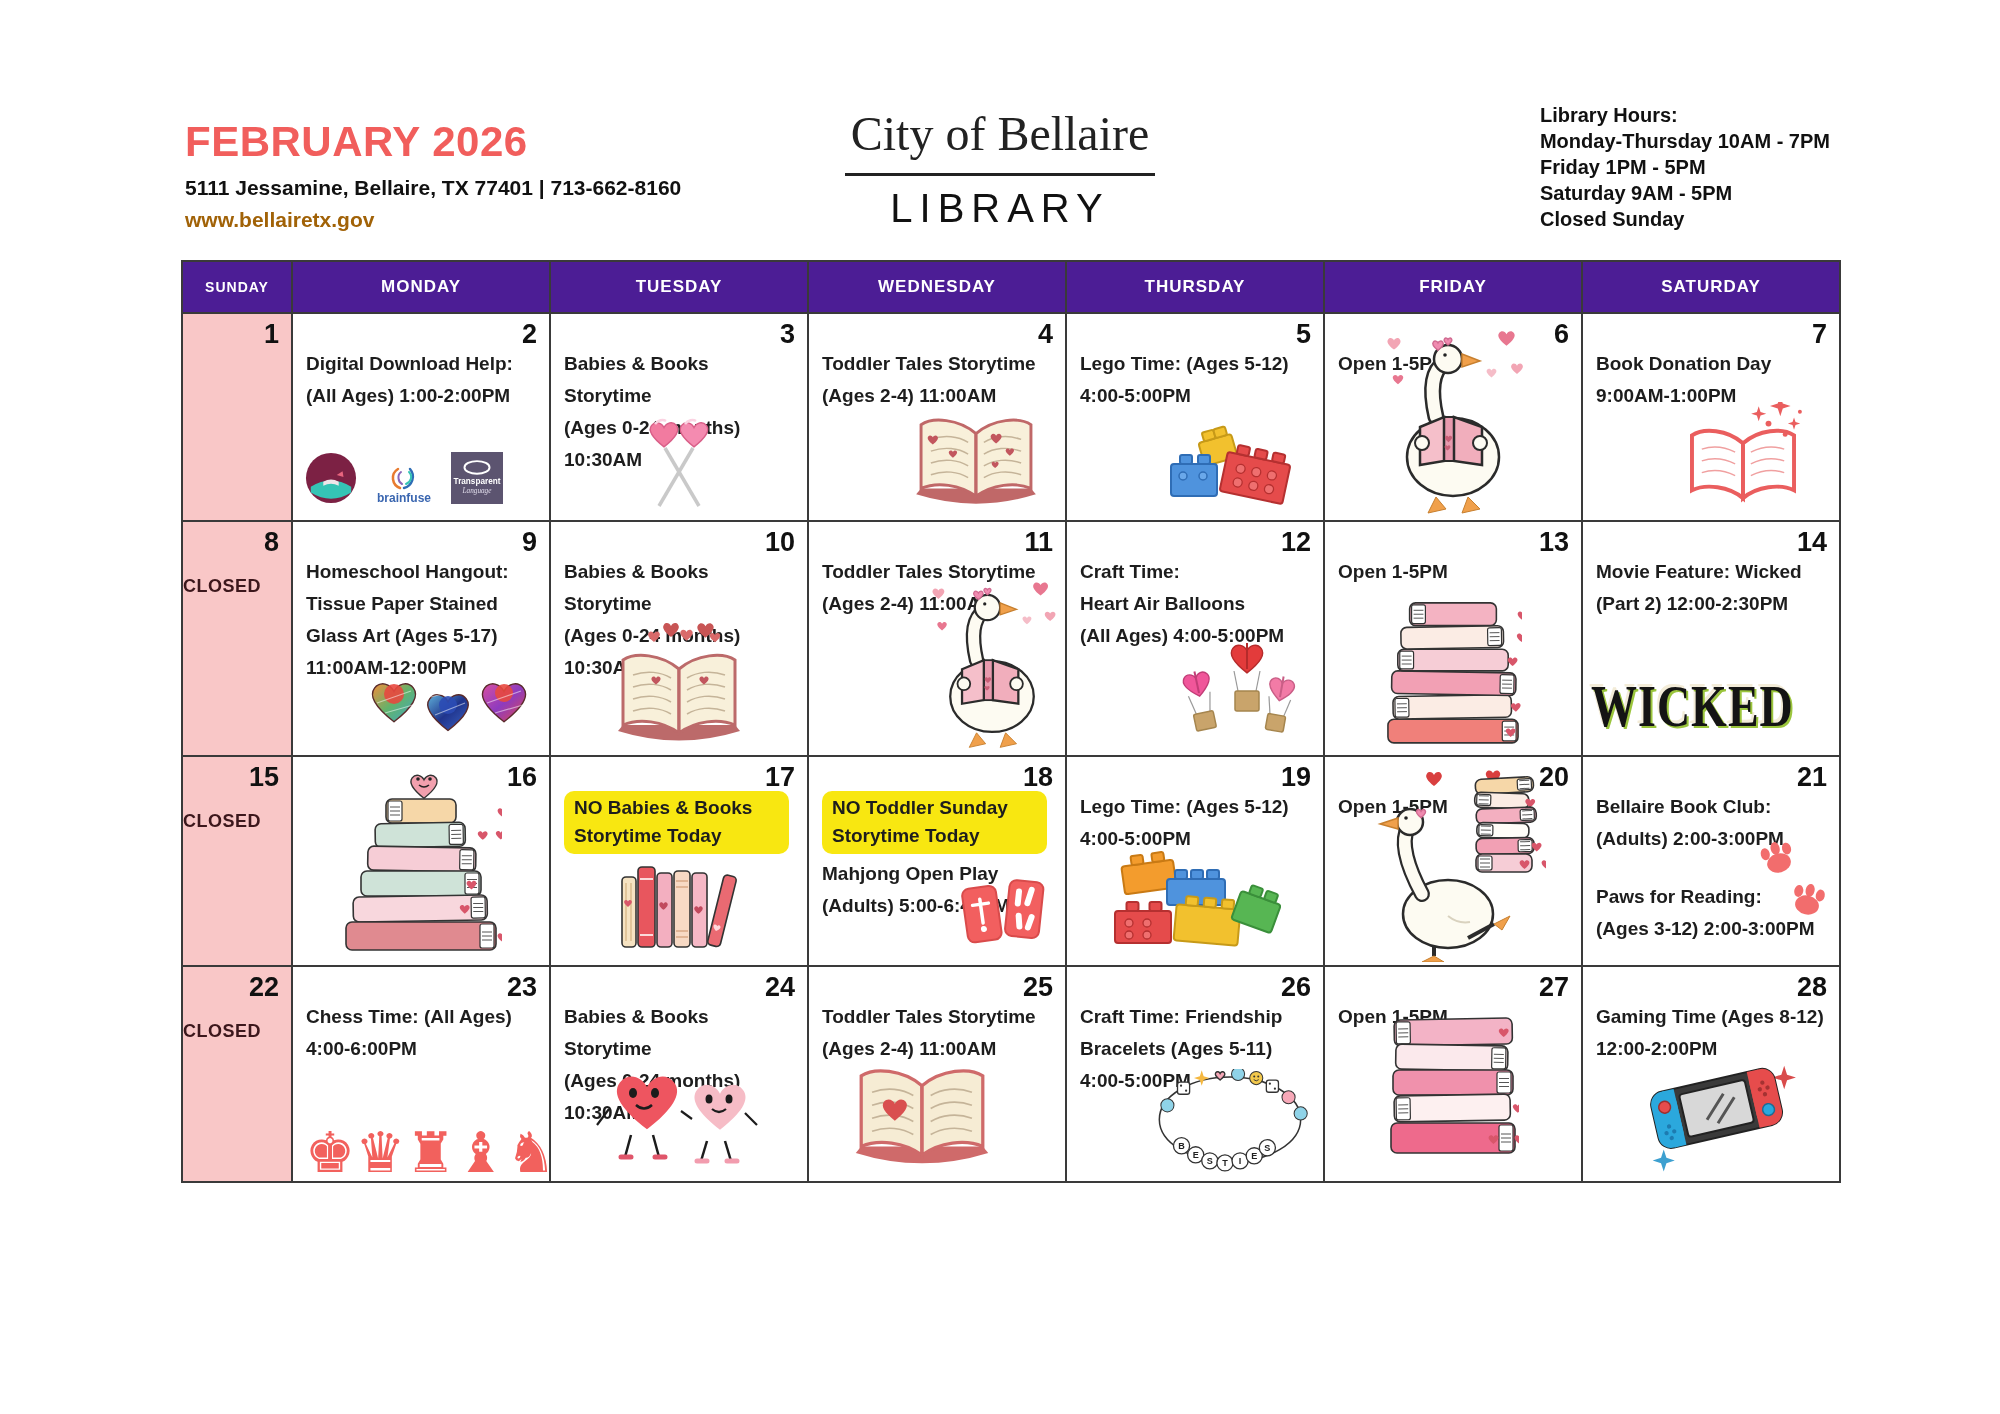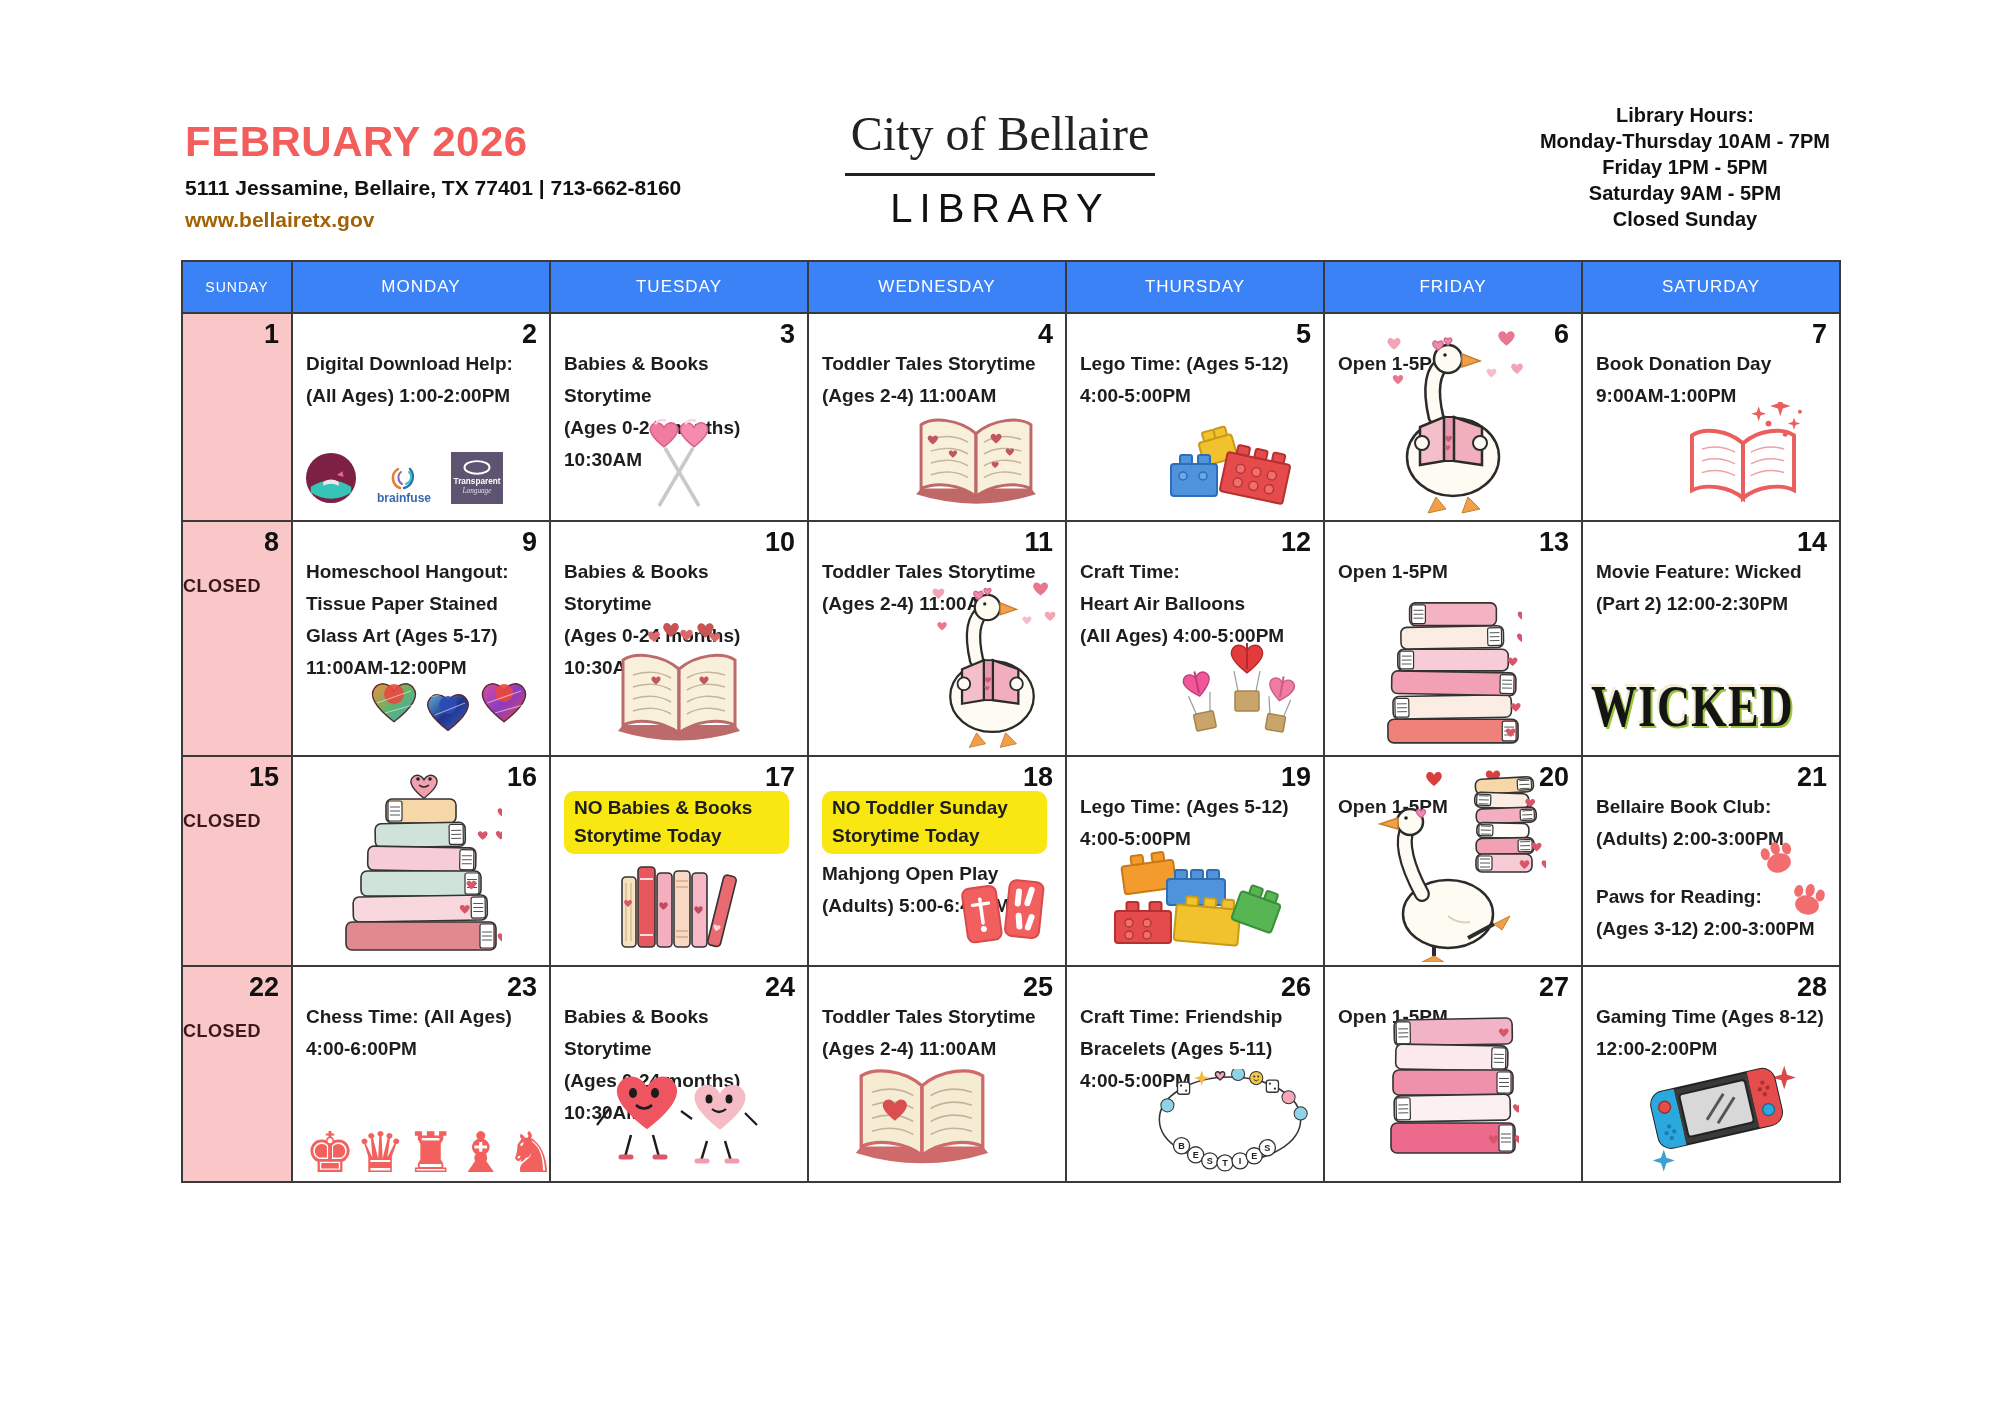--- a/index.html
+++ b/index.html
@@ -10,31 +10,31 @@
   .month-block{position:absolute;left:185px;top:118px;}
   .month-title{font-size:42px;font-weight:800;color:#f15e5c;letter-spacing:.5px;}
   .addr{font-size:21px;font-weight:700;margin-top:10px;color:#111;}
   .site{font-size:21px;font-weight:700;margin-top:8px;color:#a16207;}
 
   .logo-block{position:absolute;left:0;right:0;top:106px;text-align:center;}
   .logo1{display:inline-block;font-family:"Liberation Serif",serif;font-size:48px;color:#222;
          border-bottom:3px solid #222;padding:0 6px 12px 6px;}
   .logo2{font-size:40px;font-weight:500;letter-spacing:7px;color:#111;margin-top:10px;}
 
-  .hours-block{position:absolute;right:170px;top:102px;text-align:center;
+  .hours-block{position:absolute;right:170px;top:102px;text-align:left;
                font-size:20px;font-weight:700;color:#111;line-height:26px;}
 
   
   .cal{position:absolute;left:181px;top:260px;width:1658px;height:921px;
        display:grid;grid-template-columns:110px repeat(6,1fr);
        grid-template-rows:52px 208px 235px 210px 216px;
        border:1px solid #3a3a3a;background:#fff;}
-  .hcell{background:#3b82f6;color:#fff;border:1px solid #3a3a3a;
+  .hcell{background:#4c1d95;color:#fff;border:1px solid #3a3a3a;
          display:flex;align-items:center;justify-content:center;
-         font-size:17px;font-weight:400;letter-spacing:1px;}
+         font-size:17px;font-weight:700;letter-spacing:1px;}
   .hcell.sun-h{font-size:14px;}
   .cell{position:relative;border:1px solid #3a3a3a;background:#fff;overflow:hidden;}
   .cell.sun{background:#f9c7c7;}
   .num{position:absolute;top:5px;right:12px;font-size:27px;font-weight:800;color:#111;}
   .closed{margin-top:54px;text-align:left;font-size:18px;font-weight:800;
           color:#3c171c;letter-spacing:.5px;}
   .evt{margin:34px 10px 0 13px;font-size:19px;font-weight:700;color:#1d1d1d;line-height:1.68;}
   .evt p{margin:0;}
   .spacer{height:26px;}
   .hl{display:inline-block;background:#f8e711;border-radius:10px;padding:3px 10px 5px 10px;

